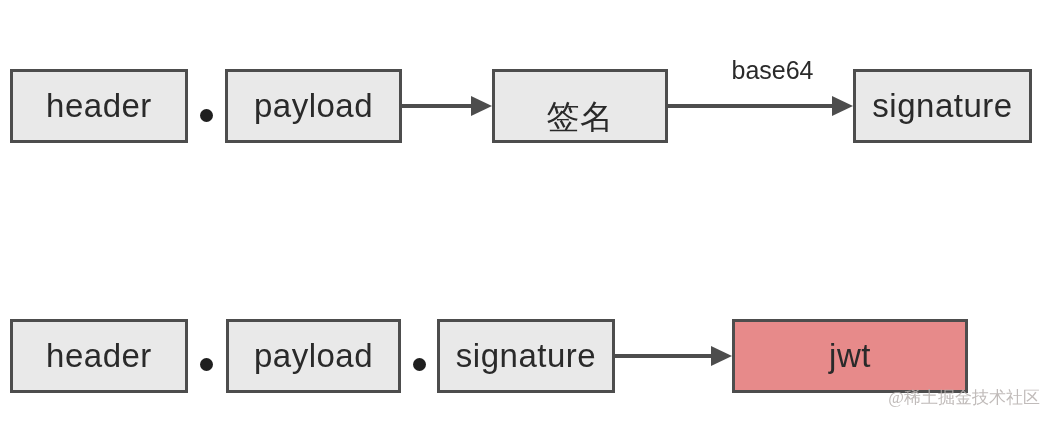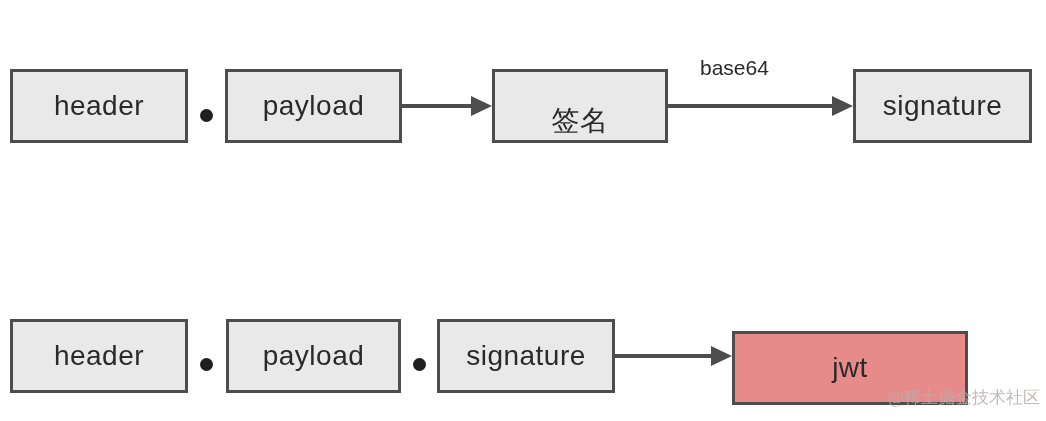--- a/index.html
+++ b/index.html
@@ -17,27 +17,26 @@
   }
   .box {
     position: absolute;
     height: 74px;
     box-sizing: border-box;
     background: var(--c-box_fill, #e9e9e9);
     border: 3px solid var(--c-box_border, #4d4d4d);
     display: flex;
     align-items: center;
     justify-content: center;
-    font-size: 28px;
+    font-size: 33px;
     color: var(--c-text, #2a2a2a);
     letter-spacing: 0.5px;
   }
   .box.highlight {
     background: var(--c-highlight_fill, #e78a8a);
-    margin-top: 12px;
   }
   
   .r1 { top: 69px; }
   .b-header1    { left: 10px;  width: 178px; }
   .b-payload1   { left: 225px; width: 177px; }
   .b-sign       { left: 492px; width: 176px; align-items: flex-end; }
   .b-signature1 { left: 853px; width: 179px; }
   
   .r2 { top: 319px; }
   .b-header2    { left: 10px;  width: 178px; }
@@ -74,22 +73,22 @@
   .al2 { left: 668px; top: 104px; width: 166px; }
   .ah2 { left: 832px; top: 96px; }
   .al3 { left: 613px; top: 354px; width: 100px; }
   .ah3 { left: 711px; top: 346px; }
 
   .arrow-label {
     position: absolute;
     left: 700px;
     top: 56px;
     width: 145px;
-    text-align: left;
-    font-size: 21px;
+    text-align: center;
+    font-size: 25px;
     color: var(--c-text, #2a2a2a);
   }
   .watermark {
     position: absolute;
     right: 6px;
     bottom: 12px;
     font-family: "Liberation Serif", serif;
     font-size: 17px;
     color: var(--c-watermark, #b6b0ae);
     opacity: 0.85;

